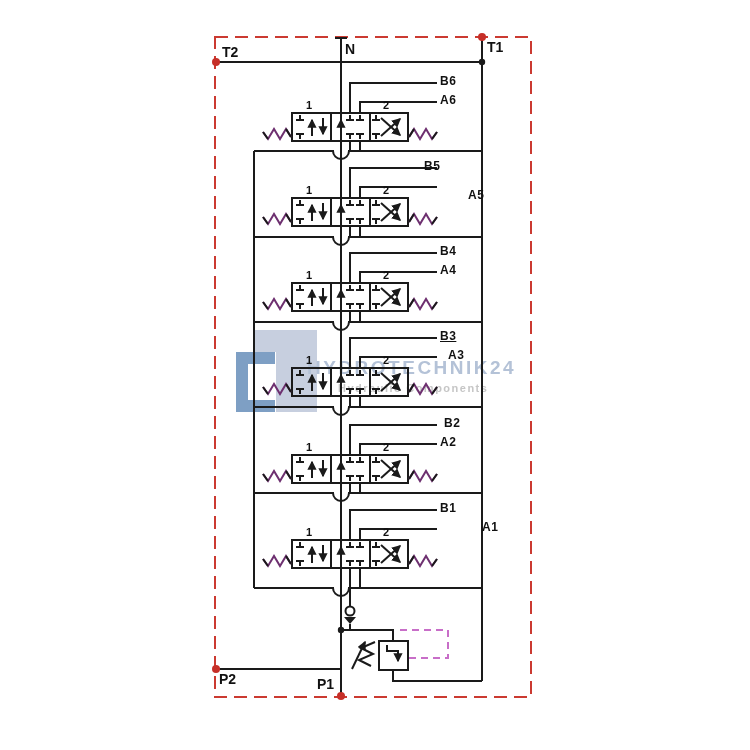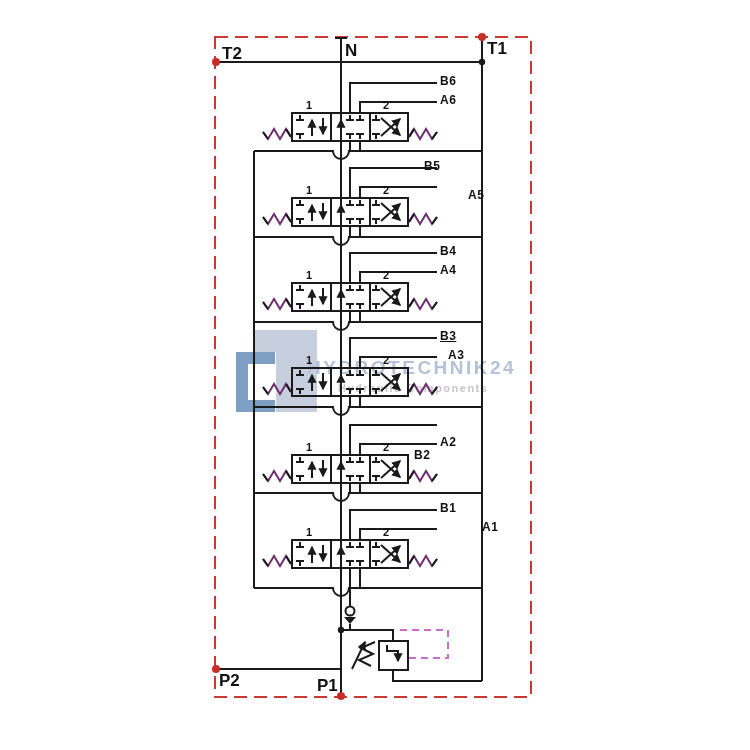--- a/index.html
+++ b/index.html
@@ -6,21 +6,21 @@
   #stage{position:relative;width:750px;height:750px;background:#ffffff;overflow:hidden;
          font-family:"Liberation Sans", sans-serif;}
   #watermark{position:absolute;inset:0;z-index:0;}
   .wm-title{position:absolute;left:307px;top:357px;font-size:19px;font-weight:bold;
             letter-spacing:2.5px;color:#b4c2d7;white-space:nowrap;}
   .wm-sub{position:absolute;left:338px;top:382px;font-size:11px;font-weight:bold;
           letter-spacing:1.5px;color:#c6c6c6;white-space:nowrap;}
   .logo-part{position:absolute;}
   #schematic{position:absolute;left:0;top:0;z-index:1;}
   .lbl{position:absolute;z-index:2;color:#111;font-weight:bold;white-space:nowrap;}
-  .port-lbl{font-size:17px;}
+  .port-lbl{font-size:14px;}
   .ab-lbl{font-size:12px;letter-spacing:0.5px;}
 </style>
 </head>
 <body>
 
 <div id="stage">
 
   <div id="watermark">
     <div class="logo-part" style="left:253px;top:330px;width:64px;height:22px;background:#c7cfdf;"></div>
     <div class="logo-part" style="left:276px;top:330px;width:41px;height:82px;background:#c7cfdf;"></div>
@@ -273,17 +273,17 @@
   <span class="lbl port-lbl" style="left:317px;top:676px;">P1</span>
 
 <span class="lbl ab-lbl" style="left: 440px; top: 74px;">B6</span>
     <span class="lbl ab-lbl" style="left: 440px; top: 93px;">A6</span>
     <span class="lbl ab-lbl" style="left: 424px; top: 159px;">B5</span>
     <span class="lbl ab-lbl" style="left: 440px; top: 188px; margin-left: 28px;">A5</span>
     <span class="lbl ab-lbl" style="left: 440px; top: 244px;">B4</span>
     <span class="lbl ab-lbl" style="left: 440px; top: 263px;">A4</span>
     <span class="lbl ab-lbl" style="left: 440px; top: 329px; text-decoration: underline;">B3</span>
     <span class="lbl ab-lbl" style="left: 440px; top: 348px; margin-left: 8px;">A3</span>
-    <span class="lbl ab-lbl" style="left: 414px; top: 416px; margin-top: 32px;">B2</span>
+    <span class="lbl ab-lbl" style="left: 444px; top: 416px;">B2</span>
     <span class="lbl ab-lbl" style="left: 440px; top: 435px;">A2</span>
     <span class="lbl ab-lbl" style="left: 440px; top: 501px;">B1</span>
     <span class="lbl ab-lbl" style="left: 440px; top: 520px; margin-left: 42px;">A1</span>
   </div>
 
 </body></html>

